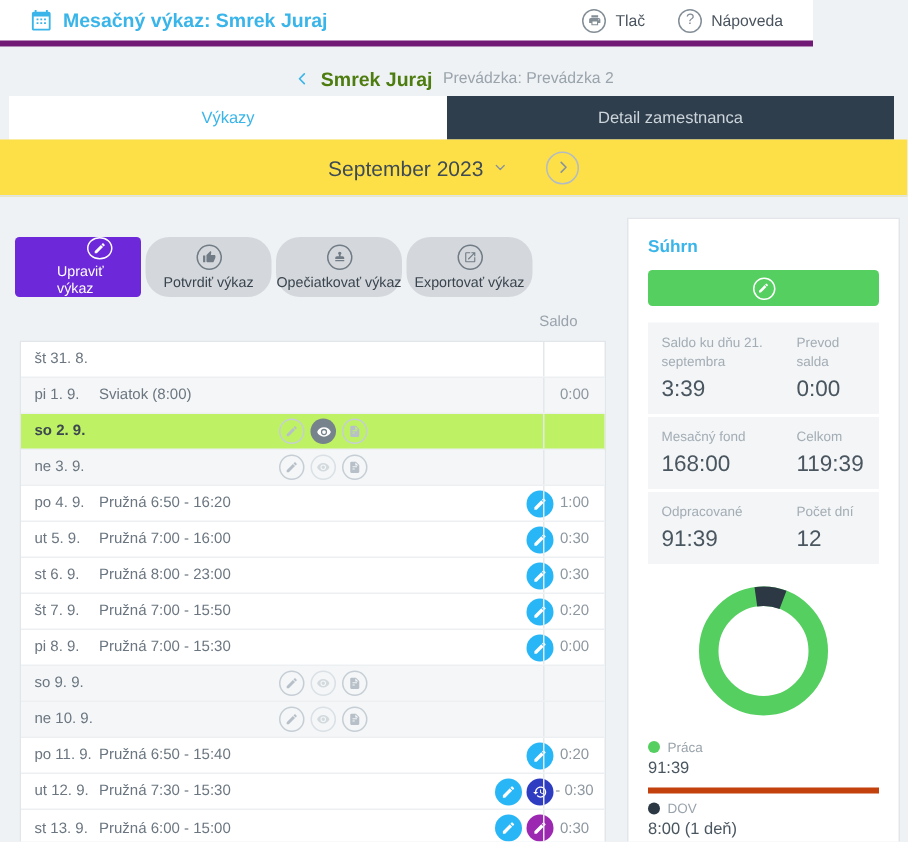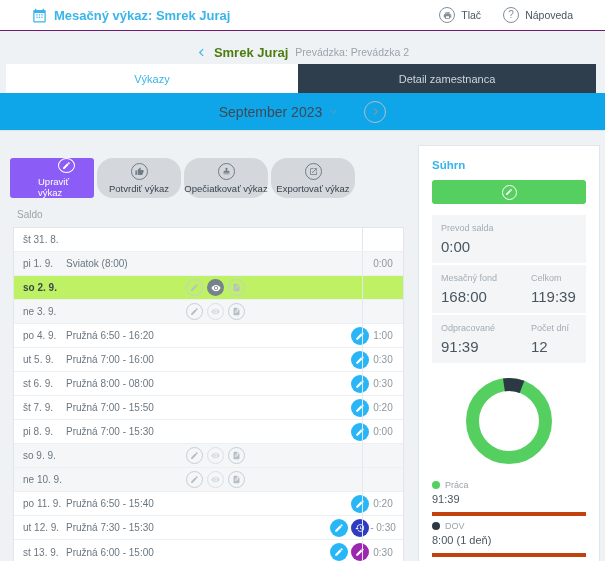--- a/index.html
+++ b/index.html
@@ -7,61 +7,61 @@
   body {
     position:relative; width:605px; height:561px; overflow:hidden;
     background:#eff2f5; font-family:"Liberation Sans", sans-serif;
     -webkit-font-smoothing:antialiased; color:#4a545e;
   }
   .icn { display:inline-flex; align-items:center; justify-content:center; }
   .cyan { color:#3ab5e9; }
   .gray { color:#8a939c; }
 
   
-  .topbar { position:absolute; left:0; top:0; width:605px; height:31px; background:#fff;
-            border-bottom:1px solid #701a75; display:flex; align-items:center; justify-content:space-between; padding:0 32px; }
+  .topbar { position:absolute; left:0; top:0; width:542px; height:31px; background:#fff;
+            border-bottom:4px solid #701a75; display:flex; align-items:center; justify-content:space-between; padding:0 20px; }
   .app-title { display:flex; align-items:center; gap:7px; font-size:13px; font-weight:bold; color:#3ab5e9; }
   .top-actions { display:flex; align-items:center; gap:22px; }
   .top-action { display:flex; align-items:center; gap:6px; font-size:10.5px; color:#4a545e; cursor:pointer; }
   .ring { width:16px; height:16px; border:1px solid #848e97; border-radius:50%;
           display:flex; align-items:center; justify-content:center; color:#848e97; }
   .qmark { font-size:10px; line-height:1; }
 
   
   .breadcrumb { position:absolute; left:0; top:42px; width:605px; height:20px;
                 display:flex; align-items:center; justify-content:center; gap:7px; }
   .bc-emp { font-size:13px; font-weight:bold; color:#4d7c0f; }
   .bc-op { font-size:10.5px; color:#9aa4ac; }
 
   
   .tab { position:absolute; top:64px; height:29px; display:flex; align-items:center; justify-content:center; font-size:11px; cursor:pointer; }
   .tab-active { left:6px; width:292px; background:#fff; color:#3ab5e9; }
   .tab-dark { left:298px; width:298px; background:#2f3e4c; color:#cdd5dc; }
 
   
-  .monthbar { position:absolute; left:0; top:93px; width:605px; height:38px; background:#0ea5e9;
+  .monthbar { position:absolute; left:0; top:93px; width:605px; height:38px; background:#fde047;
               border-bottom:1px solid #dfe4e8; display:flex; align-items:center; justify-content:center; gap:26px; }
   .month-select { display:flex; align-items:center; gap:7px; font-size:14px; color:#3e4a55; cursor:pointer; }
   .next-btn { width:22px; height:22px; border:1px solid #b3bcc4; border-radius:50%; color:#8a939c;
               display:flex; align-items:center; justify-content:center; cursor:pointer; }
 
   
   .toolbar { position:absolute; left:10px; top:158px; display:flex; gap:3px; }
   .tbtn { width:84px; height:40px; border-radius:3px; display:flex; flex-direction:column;
           align-items:center; justify-content:center; gap:3px; cursor:pointer; }
-  .tbtn.green { background:#8b5cf6; color:#fff;padding-left:28px; }
+  .tbtn.green { background:#6d28d9; color:#fff;padding-left:28px; }
   .tbtn.grayb { background:#d4d8dc; color:#707b85;border-radius:16px; }
   .bcirc { width:17px; height:17px; border:1px solid currentColor; border-radius:50%;
            display:flex; align-items:center; justify-content:center; }
   .tbtn .lbl { font-size:9.5px; }
   .tbtn.green .lbl { color:#fff; }
   .tbtn.grayb .lbl { color:#39444e; }
 
   
-  .saldo-head { position:absolute; left:17px; top:209px; width:383px; 
+  .saldo-head { position:absolute; left:2px; top:209px; width:383px; text-align:right;
                 font-size:10px; color:#9aa4ac; }
   .tcard { position:absolute; left:13px; top:227px; width:391px; background:#fff; border:1px solid #e2e6ea; }
   .row { position:relative; height:24px; display:flex; align-items:center; border-bottom:1px solid #edf0f2; }
   .row:last-child { border-bottom:none; }
   .row.offday { background:#f4f6f7; }
   .row.selected { background:#bef264; }
   .row.selected .day { font-weight:bold; color:#3c4750; }
   .day { width:52px; padding-left:9px; font-size:10px; color:#6b7680; flex-shrink:0; }
   .sched { font-size:10px; color:#6b7680; }
   .cicons { position:absolute; left:172px; top:3px; display:flex; gap:4px; }
@@ -267,21 +267,21 @@
         <span class="fc blue">
           <svg width="10" height="10" viewBox="0 0 24 24" fill="currentColor">
             <path d="M3 17.25V21h3.75L17.81 9.94l-3.75-3.75L3 17.25zM20.71 7.04c.39-.39.39-1.02 0-1.41l-2.34-2.34a1 1 0 0 0-1.41 0l-1.83 1.83 3.75 3.75 1.83-1.83z"></path>
           </svg>
         </span>
       </span>
       <span class="saldo">0:30</span>
     </div>
     <div class="row normal">
       <span class="day">st 6. 9.</span>
-      <span class="sched">Pružná 8:00 - 08:00</span>
+      <span class="sched">Pružná 8:00 - 23:00</span>
       <span class="eicons">
         <span class="fc blue">
           <svg width="10" height="10" viewBox="0 0 24 24" fill="currentColor">
             <path d="M3 17.25V21h3.75L17.81 9.94l-3.75-3.75L3 17.25zM20.71 7.04c.39-.39.39-1.02 0-1.41l-2.34-2.34a1 1 0 0 0-1.41 0l-1.83 1.83 3.75 3.75 1.83-1.83z"></path>
           </svg>
         </span>
       </span>
       <span class="saldo">0:30</span>
     </div>
     <div class="row normal">
@@ -405,20 +405,24 @@
   <div class="sum-btn">
     <span class="bcirc">
         <svg width="8" height="8" viewBox="0 0 24 24" fill="currentColor">
           <path d="M3 17.25V21h3.75L17.81 9.94l-3.75-3.75L3 17.25zM20.71 7.04c.39-.39.39-1.02 0-1.41l-2.34-2.34a1 1 0 0 0-1.41 0l-1.83 1.83 3.75 3.75 1.83-1.83z"></path>
         </svg>
       </span>
   </div>
   <div class="stats" id="stats">
       <div class="ssec">
         <div class="scell">
+          <div class="slabel">Saldo ku dňu 21. septembra</div>
+          <div class="svalue">3:39</div>
+        </div>
+        <div class="scell">
           <div class="slabel">Prevod salda</div>
           <div class="svalue">0:00</div>
         </div>
       </div>
       <div class="ssec">
         <div class="scell">
           <div class="slabel">Mesačný fond</div>
           <div class="svalue">168:00</div>
         </div>
         <div class="scell">

